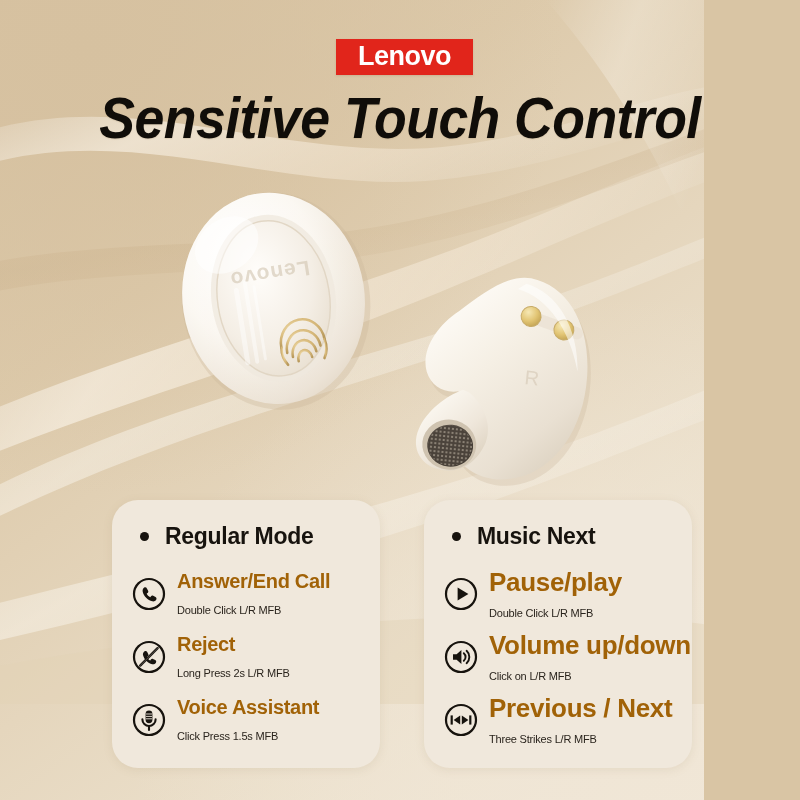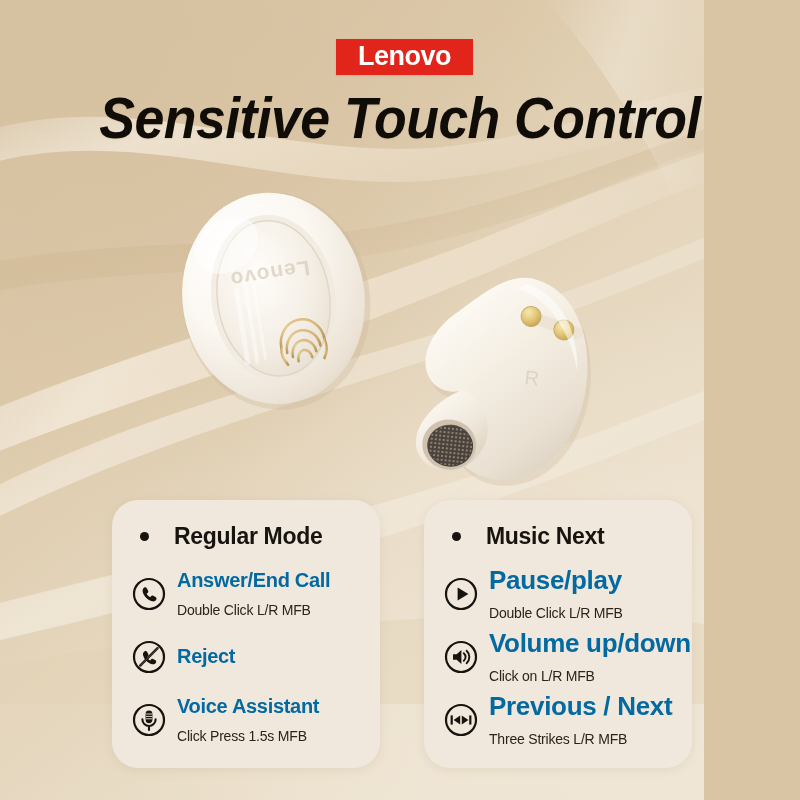--- a/index.html
+++ b/index.html
@@ -108,21 +108,21 @@
     background: #f0e8dc;
     border-radius: 26px;
     box-shadow: 0 2px 10px rgba(150,122,85,0.13);
     padding: 0;
     box-sizing: border-box;
     position: relative;
   }
   .card-title {
     display: flex;
     align-items: center;
-    gap: 25px;
+    gap: 16px;
     padding: 23px 0 0 24px;
     font-weight: bold;
     font-size: 23px;
     color: #17130e;
     letter-spacing: -0.3px;
   }
   .bullet {
     width: 9px;
     height: 9px;
     border-radius: 50%;
@@ -148,26 +148,26 @@
   }
   .row-text {
     display: flex;
     flex-direction: column;
     justify-content: center;
     line-height: 1.08;
   }
   .row-title {
     font-weight: bold;
     font-size: 20px;
-    color: #0369a1;
+    color: #a16207;
     letter-spacing: -0.3px;
     white-space: nowrap;
   }
   .row-sub {
-    font-size: 14px;
+    font-size: 11px;
     color: #2a241d;
     letter-spacing: -0.2px;
     white-space: nowrap;
     margin-top: 12px;
   }
   .card-music .row-title { font-size: 26px; }
 </style>
 </head>
 <body>
 
@@ -325,20 +325,21 @@
 
         <div class="row">
           <svg class="row-icon" viewBox="0 0 34 34">
             <circle cx="17" cy="17" r="15" fill="none" stroke="#17130e" stroke-width="2.2"></circle>
             <path d="M12.6,11.2 c1,-0.6 2.1,-0.2 2.6,0.8 l1.1,2.2 c0.4,0.8 0.2,1.6 -0.5,2.1 l-0.9,0.6 c0.5,1.5 1.9,2.9 3.4,3.5 l0.6,-0.9 c0.5,-0.7 1.4,-0.9 2.1,-0.5 l2.2,1.1 c1,0.5 1.3,1.6 0.7,2.6 c-0.8,1.2 -2.3,1.9 -3.7,1.5 c-4.4,-1.1 -8.1,-4.8 -9.2,-9.2 C10.7,13.6 11.4,12 12.6,11.2 Z" fill="#17130e"></path>
             <line x1="8.2" y1="25.6" x2="25.6" y2="8.2" stroke="#17130e" stroke-width="2.4" stroke-linecap="round"></line>
             <line x1="8.2" y1="25.6" x2="25.6" y2="8.2" stroke="#f0e8dc" stroke-width="0.8" stroke-linecap="round" opacity="0.35"></line>
           </svg>
           <div class="row-text">
             <span class="row-title">Reject</span>
+            <span class="row-sub">Long Press 2s L/R MFB</span>
           </div>
         </div>
 
         <div class="row">
           <svg class="row-icon" viewBox="0 0 34 34">
             <circle cx="17" cy="17" r="15" fill="none" stroke="#17130e" stroke-width="2.2"></circle>
             <rect x="13.6" y="7.6" width="6.8" height="12.6" rx="3.4" fill="#17130e"></rect>
             <g stroke="#f0e8dc" stroke-width="0.9">
               <line x1="14" y1="11" x2="20" y2="11"></line>
               <line x1="14" y1="13.4" x2="20" y2="13.4"></line>

